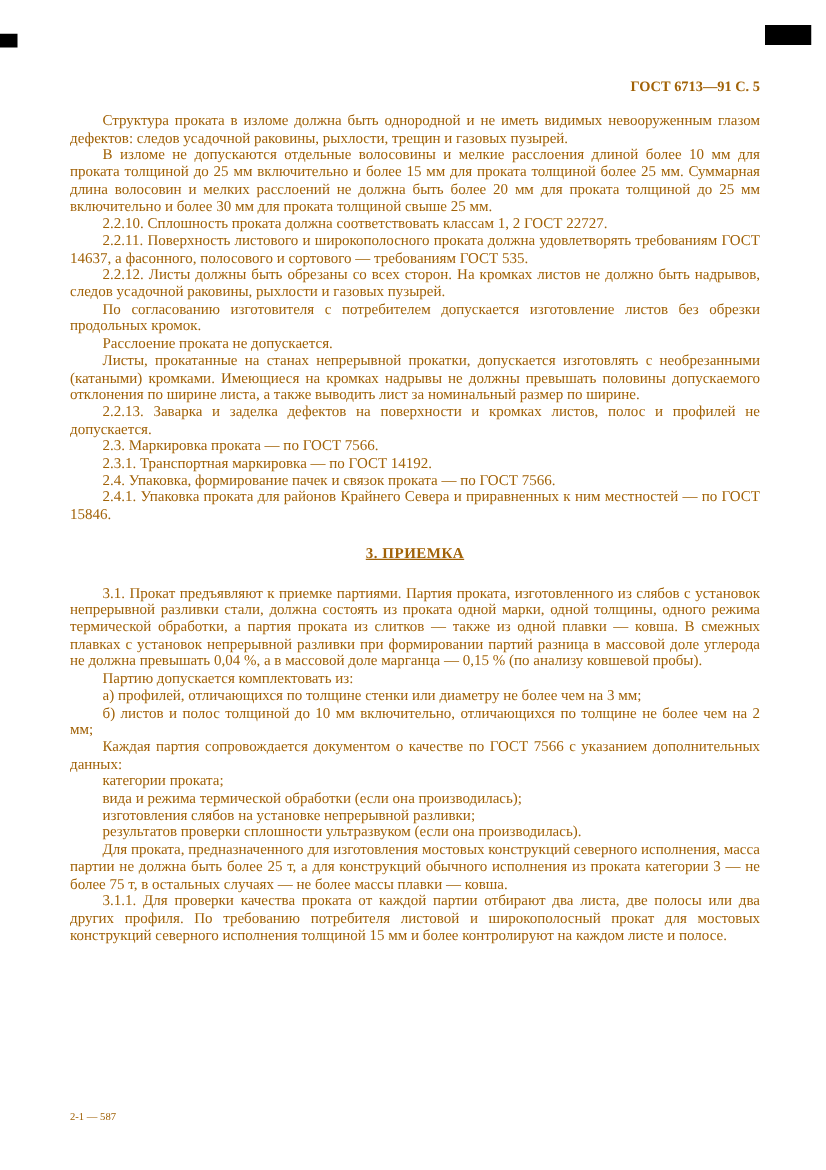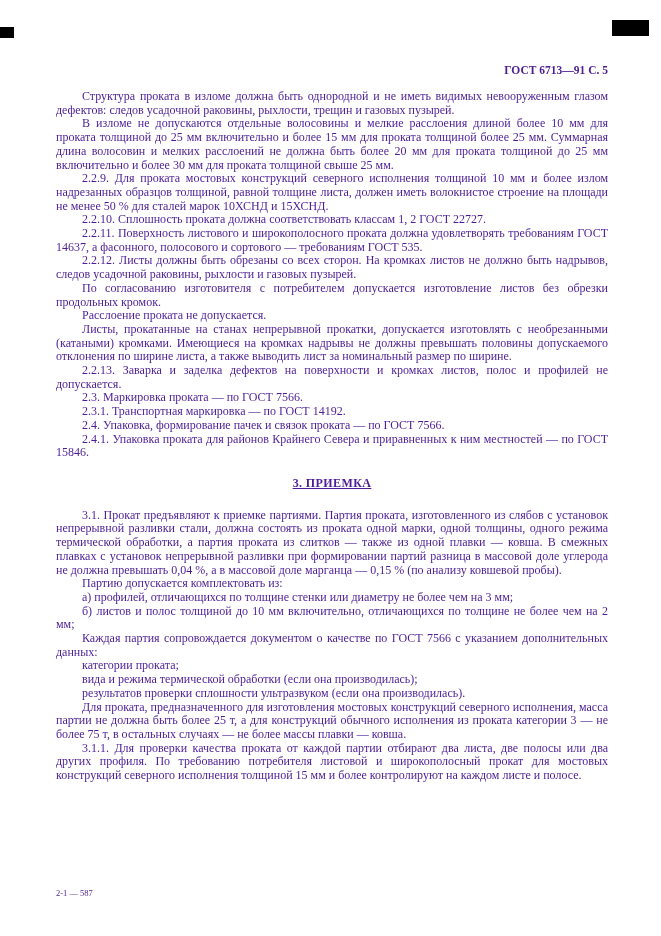--- a/index.html
+++ b/index.html
@@ -6,21 +6,21 @@
     margin: 0;
     padding: 0;
     background: #ffffff;
   }
   .page {
     position: relative;
     width: 661px;
     height: 936px;
     background: #ffffff;
     font-family: "Liberation Serif", serif;
-    color: #4c1d95;
+    color: #a16207;
     overflow: hidden;
   }
   .scan-mark {
     position: absolute;
     background: #000;
   }
   .mark-tl { left: 0; top: 27px; width: 14px; height: 11px; }
   .mark-tr { left: 612px; top: 20px; width: 37px; height: 16px; }
   .doc-header {
     position: absolute;
@@ -75,21 +75,20 @@
   <div class="scan-mark mark-tl"></div>
   <div class="scan-mark mark-tr"></div>
 
   <div class="doc-header">
     <span>ГОСТ 6713—91 С. 5</span>
   </div>
 
   <main class="content">
     <p>Структура проката в изломе должна быть однородной и не иметь видимых невооруженным глазом дефектов: следов усадочной раковины, рыхлости, трещин и газовых пузырей.</p>
     <p>В изломе не допускаются отдельные волосовины и мелкие расслоения длиной более 10 мм для проката толщиной до 25 мм включительно и более 15 мм для проката толщиной более 25 мм. Суммарная длина волосовин и мелких расслоений не должна быть более 20 мм для проката толщиной до 25 мм включительно и более 30 мм для проката толщиной свыше 25 мм.</p>
-    <p>2.2.9. Для проката мостовых конструкций северного исполнения толщиной 10 мм и более излом надрезанных образцов толщиной, равной толщине листа, должен иметь волокнистое строение на площади не менее 50 % для сталей марок 10ХСНД и 15ХСНД.</p>
     <p>2.2.10. Сплошность проката должна соответствовать классам 1, 2 ГОСТ 22727.</p>
     <p>2.2.11. Поверхность листового и широкополосного проката должна удовлетворять требованиям ГОСТ 14637, а фасонного, полосового и сортового — требованиям ГОСТ 535.</p>
     <p>2.2.12. Листы должны быть обрезаны со всех сторон. На кромках листов не должно быть надрывов, следов усадочной раковины, рыхлости и газовых пузырей.</p>
     <p>По согласованию изготовителя с потребителем допускается изготовление листов без обрезки продольных кромок.</p>
     <p>Расслоение проката не допускается.</p>
     <p>Листы, прокатанные на станах непрерывной прокатки, допускается изготовлять с необрезанными (катаными) кромками. Имеющиеся на кромках надрывы не должны превышать половины допускаемого отклонения по ширине листа, а также выводить лист за номинальный размер по ширине.</p>
     <p>2.2.13. Заварка и заделка дефектов на поверхности и кромках листов, полос и профилей не допускается.</p>
     <p>2.3. Маркировка проката — по ГОСТ 7566.</p>
     <p>2.3.1. Транспортная маркировка — по ГОСТ 14192.</p>
     <p>2.4. Упаковка, формирование пачек и связок проката — по ГОСТ 7566.</p>
@@ -97,20 +96,21 @@
 
     <h2 class="section-heading">3. ПРИЕМКА</h2>
 
     <p>3.1. Прокат предъявляют к приемке партиями. Партия проката, изготовленного из слябов с установок непрерывной разливки стали, должна состоять из проката одной марки, одной толщины, одного режима термической обработки, а партия проката из слитков — также из одной плавки — ковша. В смежных плавках с установок непрерывной разливки при формировании партий разница в массовой доле углерода не должна превышать 0,04 %, а в массовой доле марганца — 0,15 % (по анализу ковшевой пробы).</p>
     <p>Партию допускается комплектовать из:</p>
     <p>а) профилей, отличающихся по толщине стенки или диаметру не более чем на 3 мм;</p>
     <p>б) листов и полос толщиной до 10 мм включительно, отличающихся по толщине не более чем на 2 мм;</p>
     <p>Каждая партия сопровождается документом о качестве по ГОСТ 7566 с указанием дополнительных данных:</p>
     <p>категории проката;</p>
     <p>вида и режима термической обработки (если она производилась);</p>
+    <p>изготовления слябов на установке непрерывной разливки;</p>
     <p>результатов проверки сплошности ультразвуком (если она производилась).</p>
     <p>Для проката, предназначенного для изготовления мостовых конструкций северного исполнения, масса партии не должна быть более 25 т, а для конструкций обычного исполнения из проката категории 3 — не более 75 т, в остальных случаях — не более массы плавки — ковша.</p>
     <p>3.1.1. Для проверки качества проката от каждой партии отбирают два листа, две полосы или два других профиля. По требованию потребителя листовой и широкополосный прокат для мостовых конструкций северного исполнения толщиной 15 мм и более контролируют на каждом листе и полосе.</p>
   </main>
 
   <div class="footer-note">2-1 — 587</div>
 
 </div>
 
 </body></html>

